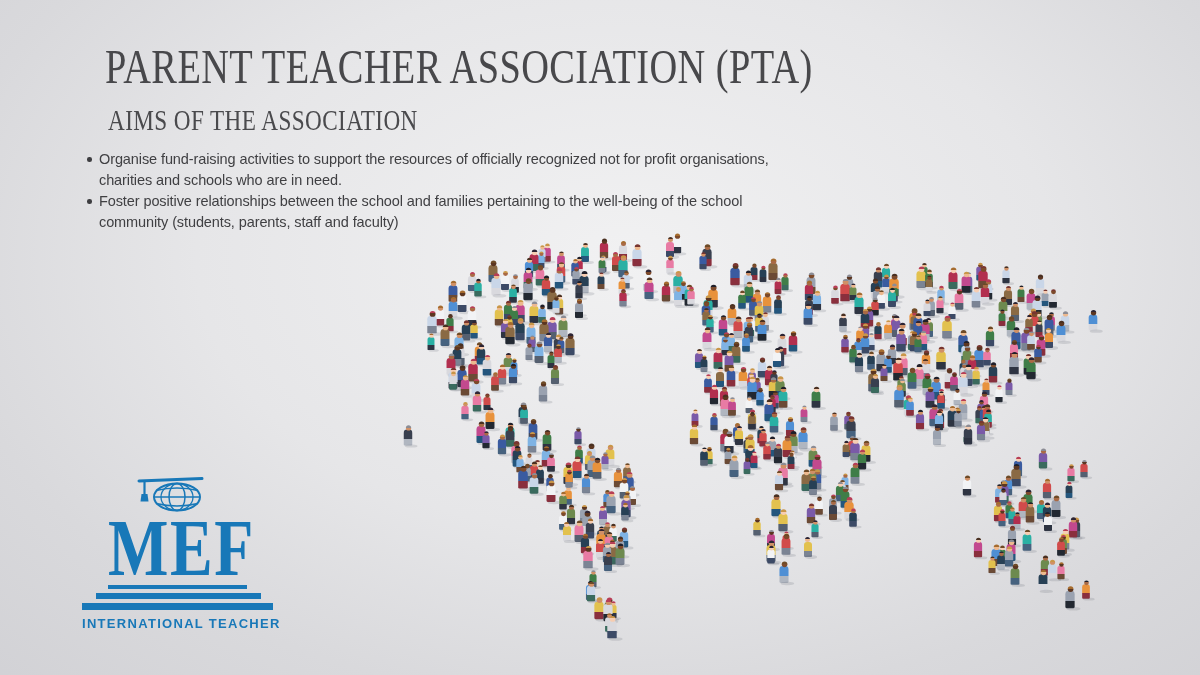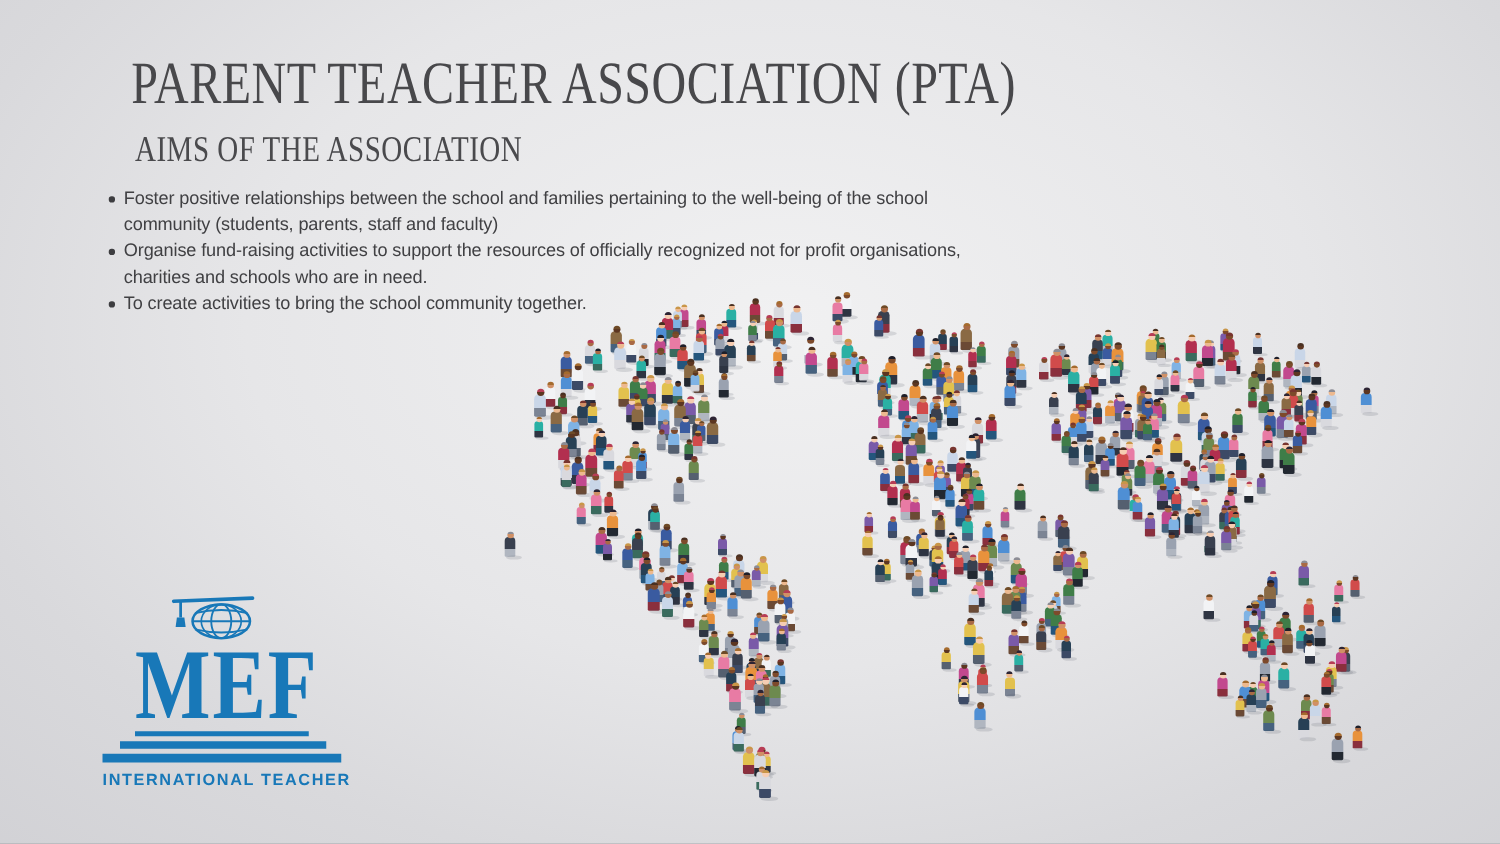--- a/index.html
+++ b/index.html
@@ -650,29 +650,25 @@
       <div class="person" style="left: 1066px; top: 592px; z-index: 612; --skin: #5c3621; --hair: #a56b2e; --shirt: #9aa2b0; --pants: #222831; transform: scale(1.16);"></div>
       <div class="person" style="left: 1082px; top: 584px; z-index: 604; --skin: #a96a45; --hair: #1f1f29; --shirt: #e8923c; --pants: #8a2f3d; transform: scale(0.96);"></div>
     </div>
 
   <div class="header">
     <h1 class="title">PARENT TEACHER ASSOCIATION (PTA)</h1>
     <h2 class="subtitle">AIMS OF THE ASSOCIATION</h2>
     <ul class="aims">
       <li>
         <span class="dot"></span>
-        <span>Foster positive relationships between the school and families pertaining to the well-being of the school community (students, parents, staff and faculty)</span>
-      </li>
-      <li>
-        <span class="dot"></span>
         <span>Organise fund-raising activities to support the resources of officially recognized not for profit organisations, charities and schools who are in need.</span>
       </li>
       <li>
         <span class="dot"></span>
-        <span>To create activities to bring the school community together.</span>
+        <span>Foster positive relationships between the school and families pertaining to the well-being of the school community (students, parents, staff and faculty)</span>
       </li>
     </ul>
   </div>
 
   <div class="logo">
     <svg class="globe" width="70" height="42" viewBox="0 0 70 42" fill="none">
 
       <path d="M3 9 L66 6.5" stroke="#1878b8" stroke-width="3" stroke-linecap="round"></path>
 
       <path d="M8.5 9 L8.5 22" stroke="#1878b8" stroke-width="2.2"></path>

